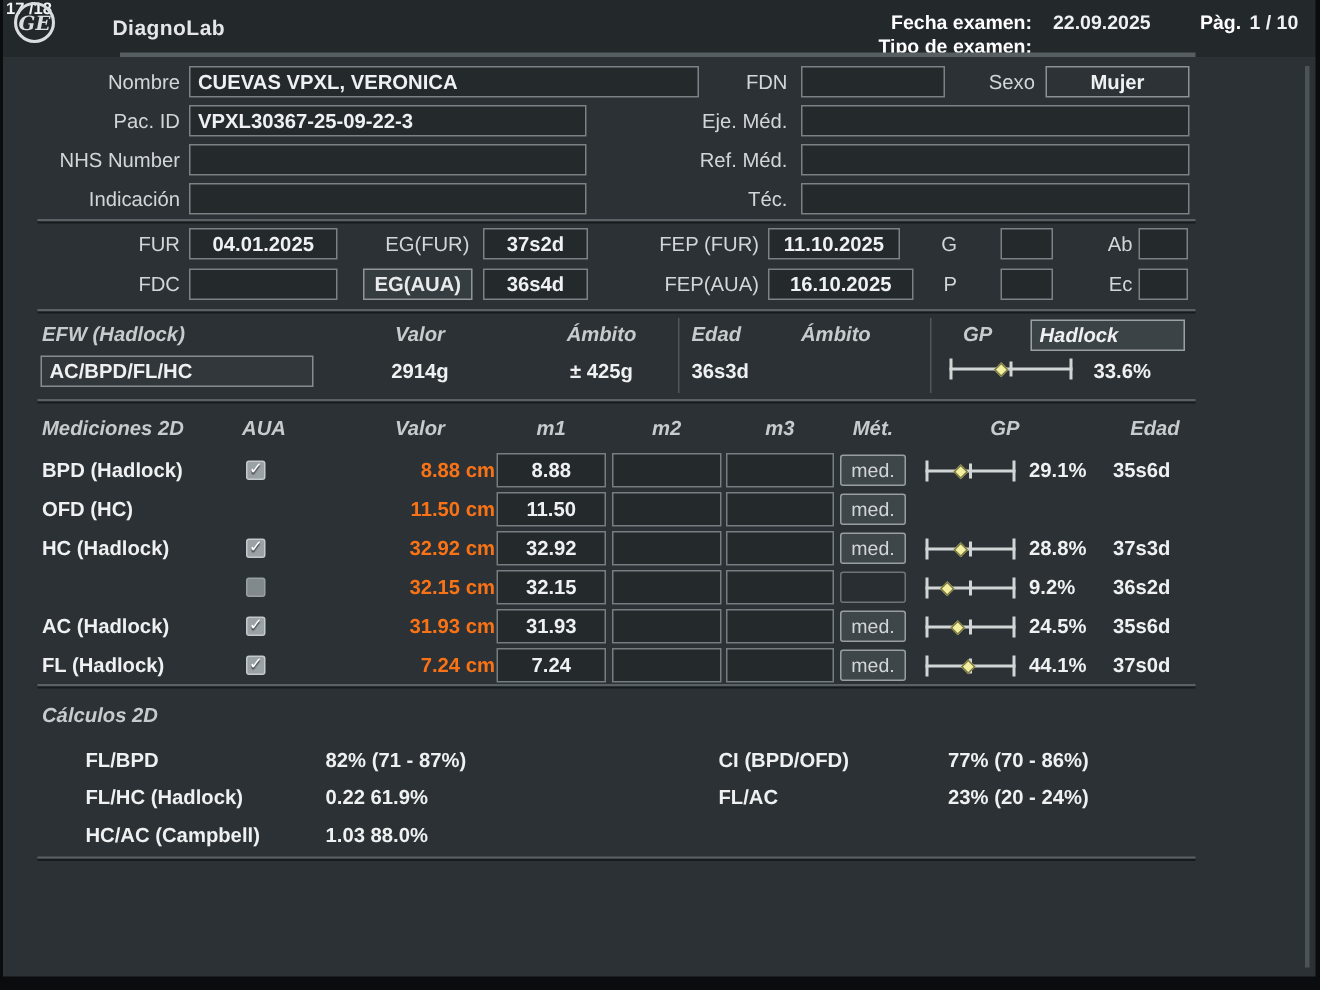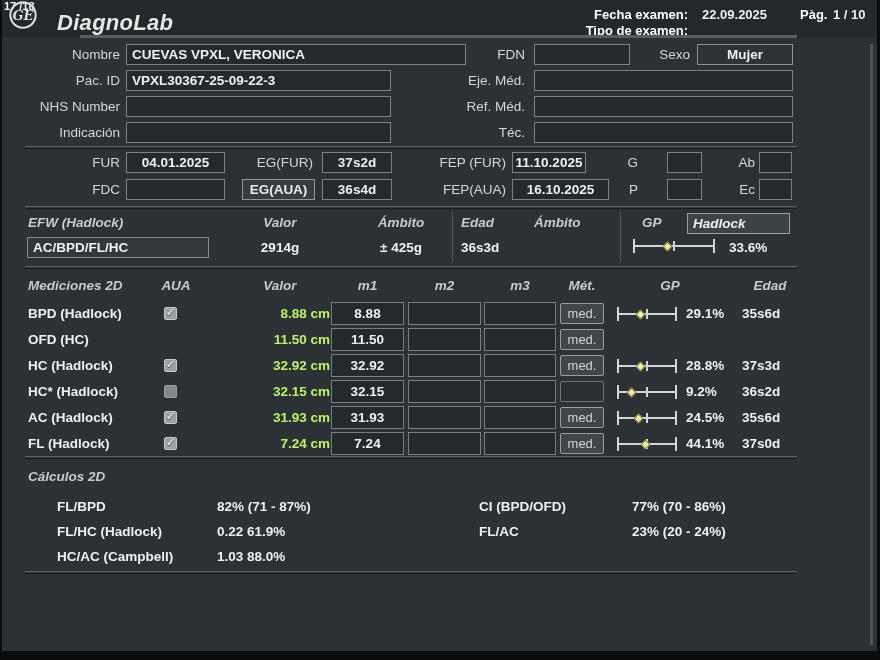--- a/index.html
+++ b/index.html
@@ -12,21 +12,21 @@
   }
   .edge{position:absolute;background:#0a0c0d;}
   #edge-l{left:0;top:0;width:2px;height:660px;}
   #edge-r{left:877px;top:0;width:3px;height:660px;}
   #bottom-strip{left:0;top:651px;width:880px;height:9px;}
 
   
   .topbar{position:absolute;left:0;top:0;width:880px;height:38px;background:#23282b;}
   #counter{position:absolute;left:4px;top:0;font-size:11px;font-weight:bold;color:#f2f3f4;letter-spacing:0;}
   #ge-logo{position:absolute;left:8px;top:0;width:30px;height:30px;}
-  #app-title{position:absolute;left:57px;top:10px;font-size:22px;font-style:italic;font-weight:bold;color:#e4e6e7;letter-spacing:.3px;}
+  #app-title{position:absolute;left:75px;top:10px;font-size:14px;font-weight:bold;color:#e4e6e7;letter-spacing:.3px;}
   .tb-lbl{position:absolute;color:#ffffff;font-weight:bold;}
   .tb-val{position:absolute;color:#eef0f1;font-weight:bold;}
   #fecha-lbl{left:560px;top:7px;width:128px;text-align:right;}
   #fecha-val{left:702px;top:7px;}
   #pag-lbl{left:800px;top:7px;}
   #pag-val{left:833px;top:7px;}
   #tipo-lbl{left:540px;top:23px;width:148px;text-align:right;}
   .hscroll{position:absolute;left:80px;top:35px;width:717px;height:3px;background:#575e61;}
   .vscroll{position:absolute;left:870px;top:44px;width:3px;height:601px;background:#4c5356;}
 
@@ -59,21 +59,21 @@
   
   .c-check{position:absolute;left:164px;top:6px;width:13px;height:13px;border-radius:2px;}
   .c-check.checked{background:#9ba2a6;border:1px solid #c4c9cb;}
   .c-check.checked::after{content:"\2713";position:absolute;left:1px;top:-2px;color:#fff;
     font-size:11px;font-weight:bold;text-shadow:0 1px 1px rgba(0,0,0,.65);}
   .c-check.unchecked{background:#82898d;border:1px solid #99a0a3;}
 
   
   .m-row{position:absolute;left:0;width:880px;height:26px;}
   .m-row .c-label{position:absolute;left:28px;line-height:26px;font-weight:bold;color:#eef0f1;font-size:13.5px;}
-  .m-row .c-valor{position:absolute;left:215px;width:115px;text-align:right;line-height:26px;font-weight:bold;color:#bef264;font-size:13.5px;}
+  .m-row .c-valor{position:absolute;left:215px;width:115px;text-align:right;line-height:26px;font-weight:bold;color:#f97316;font-size:13.5px;}
   .mbox{position:absolute;top:1px;height:23px;line-height:21px;background:#24292c;border:1px solid #777e82;
     color:#eef0f1;font-weight:bold;font-size:13.5px;text-align:center;}
   .m-row .c-m1{left:331px;width:73px;}
   .m-row .c-m2{left:408px;width:73px;}
   .m-row .c-m3{left:484px;width:72px;}
   .m-row .c-met{position:absolute;left:560px;top:2px;width:44px;height:21px;line-height:19px;text-align:center;
     background:#3f464a;border:1px solid #989ea1;border-radius:2px;color:#d3d6d8;font-size:13px;}
   .m-row .c-met.empty{background:#282e31;border-color:#6e7579;}
   .m-row .c-chart{left:617px;top:0;width:60px;height:26px;}
   .m-row .c-pct{position:absolute;left:686px;line-height:26px;font-weight:bold;color:#eef0f1;font-size:13.5px;}
@@ -129,21 +129,21 @@
   <span class="flabel" style="left:420px;top:122px;width:105px">Téc.</span>
   <span class="finput" style="left:534px;top:122px;width:259px"></span>
 
   <div class="divider" style="top:146px"></div>
 
   <span class="flabel" style="left:0;top:152px;width:120px">FUR</span>
   <span class="finput center" style="left:126px;top:152px;width:99px">04.01.2025</span>
   <span class="flabel" style="left:200px;top:152px;width:113px">EG(FUR)</span>
   <span class="finput center" style="left:322px;top:152px;width:70px">37s2d</span>
   <span class="flabel" style="left:390px;top:152px;width:116px">FEP (FUR)</span>
-  <span class="finput center" style="left:512px;top:152px;width:74px">11.10.2025</span>
+  <span class="finput center" style="left:512px;top:152px;width:88px">11.10.2025</span>
   <span class="flabel" style="left:598px;top:152px;width:40px">G</span>
   <span class="finput center" style="left:667px;top:152px;width:35px"></span>
   <span class="flabel" style="left:705px;top:152px;width:50px">Ab</span>
   <span class="finput center" style="left:759px;top:152px;width:33px"></span>
 
   <span class="flabel" style="left:0;top:179px;width:120px">FDC</span>
   <span class="finput center" style="left:126px;top:179px;width:99px"></span>
   <span class="finput center btnish" style="left:242px;top:179px;width:73px">EG(AUA)</span>
   <span class="finput center" style="left:322px;top:179px;width:70px">36s4d</span>
   <span class="flabel" style="left:390px;top:179px;width:116px">FEP(AUA)</span>
@@ -236,21 +236,20 @@
           <i class="hline"></i>
           <i class="tick m"></i>
           <i class="tick r"></i>
           <b class="marker" style="left: 38.8%;"></b>
     </span>
     <span class="c-pct">28.8%</span>
     <span class="c-edad">37s3d</span>
   </div>
 
   <div class="m-row" style="top: 379px;">
-    <span class="c-label">HC* (Hadlock)</span>
     <span class="c-check unchecked"></span>
     <span class="c-valor">32.15 cm</span>
     <span class="c-m1 mbox">32.15</span>
     <span class="c-m2 mbox"></span>
     <span class="c-m3 mbox"></span>
     <span class="c-met empty"></span>
     <span class="c-chart gpchart">
       <i class="tick l"></i>
           <i class="hline"></i>
           <i class="tick m"></i>

